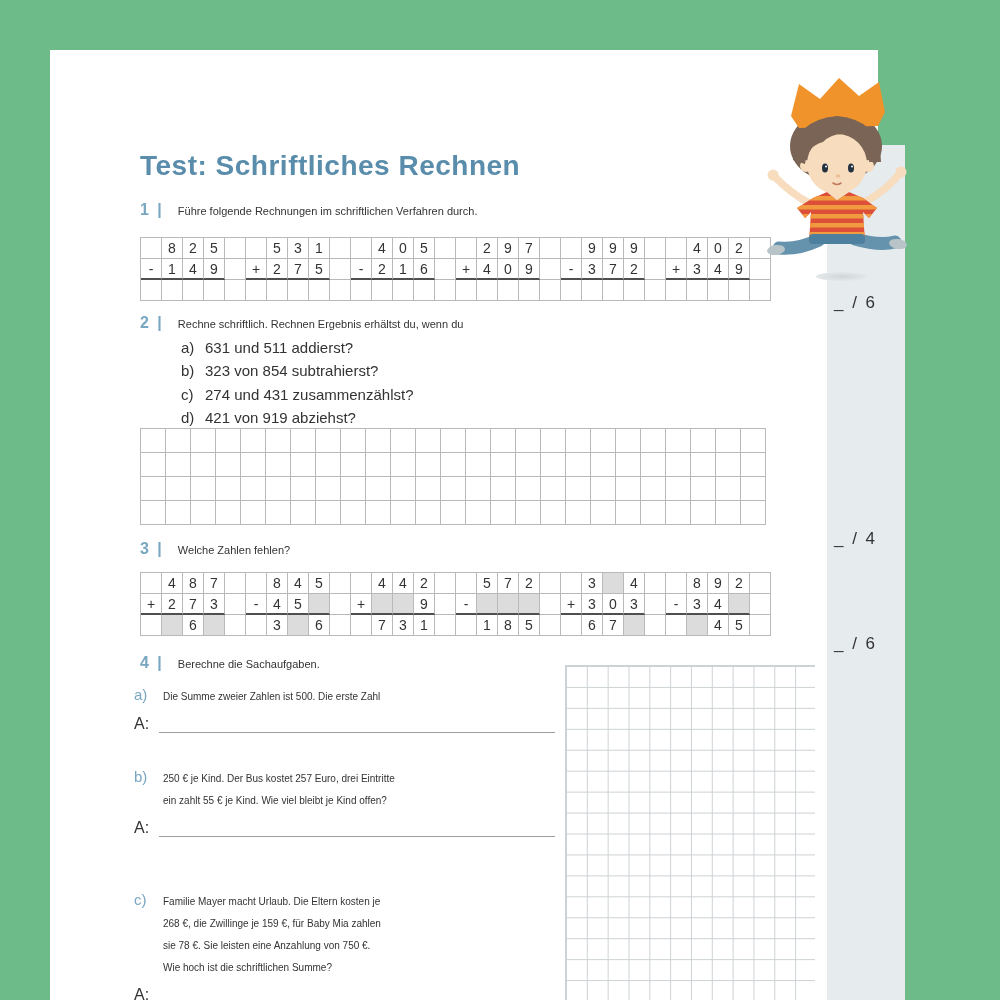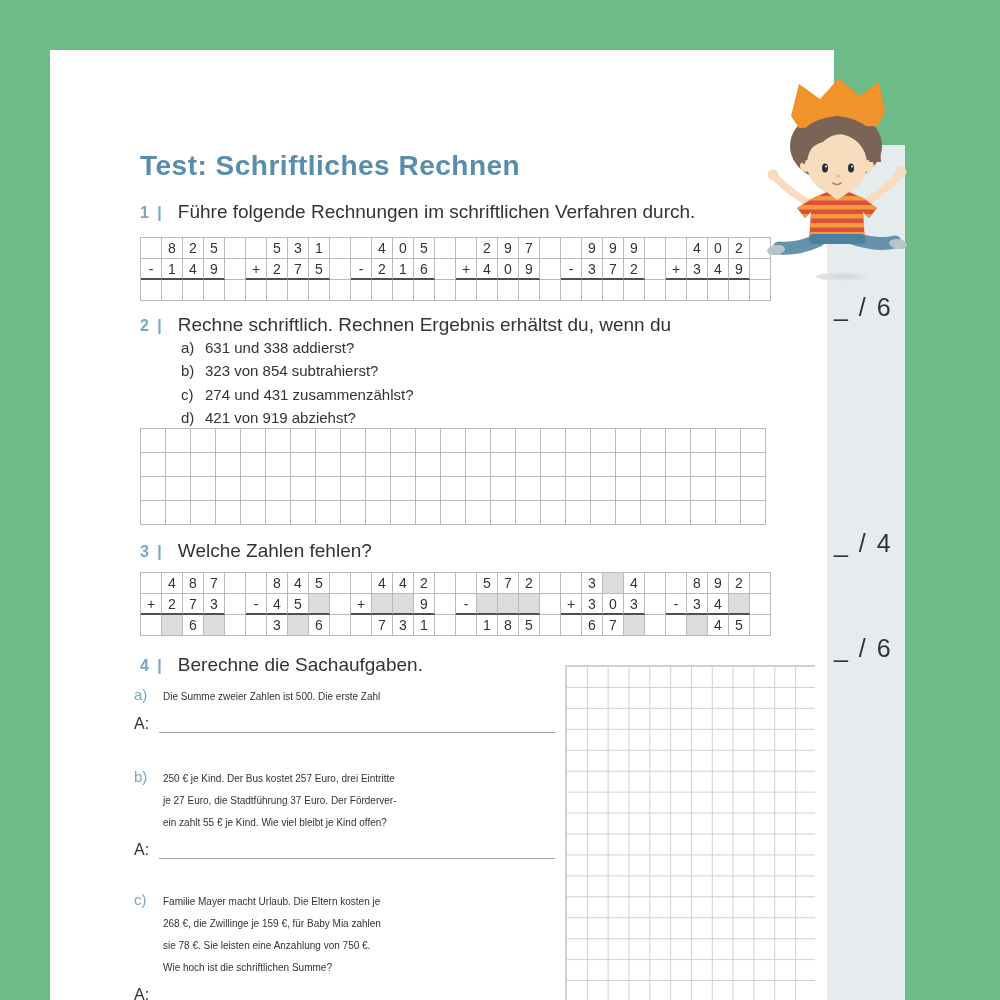--- a/index.html
+++ b/index.html
@@ -1,23 +1,23 @@
 <!DOCTYPE html>
 <html style="--frame-green: #6cbb88; --title-blue: #5a8dab; --accent-blue: #79a6c0; --text-dark: #333333; --sidebar: #e6ebee; --grid-line: #b9b9b9; --grid-line-light: #cdd2d4; --cell-gray: #dcdcdc; --sum-line: #4f4f4f; --boy-crown: #f0932b; --boy-hair: #7a6455; --boy-skin: #f7dcbe; --boy-shirt: #dd4f38; --boy-stripe: #f29a3f; --boy-jeans: #6593ad; --boy-jeans-dark: #4d7f9e; --boy-shoe: #b9c4c9;"><head>
 <meta charset="utf-8">
 <style>
   html,body{margin:0;padding:0;width:1000px;height:1000px;overflow:hidden;}
   body{background:var(--frame-green,#6cbb88);font-family:"Liberation Sans",sans-serif;}
-  .page{position:absolute;left:50px;top:50px;width:784px;height:950px;background:#fff;}
+  .page{position:absolute;left:50px;top:50px;width:784px;height:950px;background:#fff;padding-left:44px;}
   .score-band{position:absolute;left:777px;top:95px;width:78px;height:855px;background:var(--sidebar,#e6ebee);}
   .page-title{position:absolute;left:90px;top:100px;margin:0;font-size:28px;font-weight:bold;
     color:var(--title-blue,#5a8dab);letter-spacing:.5px;white-space:nowrap;}
   .task-heading{position:absolute;display:flex;align-items:baseline;white-space:nowrap;}
   .task-num{color:var(--accent-blue,#79a6c0);font-size:16px;font-weight:bold;margin-right:14px;letter-spacing:2px;}
-  .task-text{color:var(--text-dark,#333);font-size:19px;}
+  .task-text{color:var(--text-dark,#333);font-size:11px;}
   .th1{left:90px;top:151px;} .th2{left:90px;top:264px;} .th3{left:90px;top:490px;} .th4{left:90px;top:604px;}
 
   .calc-grid{position:absolute;display:grid;border-top:1px solid var(--grid-line,#b9b9b9);
     border-left:1px solid var(--grid-line,#b9b9b9);background:#fff;}
   .calc-grid .cell{box-sizing:border-box;border-right:1px solid var(--grid-line,#b9b9b9);
     border-bottom:1px solid var(--grid-line,#b9b9b9);display:flex;align-items:center;justify-content:center;
     font-size:14px;color:var(--text-dark,#333);}
   .calc-grid .cell.fill{background:var(--cell-gray,#dcdcdc);}
   .calc-grid .cell.sum{border-bottom:2px solid var(--sum-line,#4f4f4f);}
   #grid-task1{left:90px;top:187px;grid-template-columns:repeat(30,21px);grid-auto-rows:21px;}
@@ -33,21 +33,21 @@
     background-size:20.83px 20.95px;}
   .word-problem{position:absolute;left:84px;width:421px;}
   .wp-a{top:636px;} .wp-b{top:718px;} .wp-c{top:841px;}
   .wp-row{display:flex;}
   .wp-marker{color:var(--accent-blue,#79a6c0);font-size:15px;width:29px;flex:none;}
   .wp-lines{font-size:10px;color:var(--text-dark,#333);line-height:22px;white-space:nowrap;}
   .answer-row{display:flex;align-items:flex-end;margin-top:5px;height:20px;}
   .answer-label{font-size:16px;color:var(--text-dark,#333);margin-right:10px;}
   .answer-line{flex:1;border-bottom:1.5px solid #9aa0a3;height:16px;}
 
-  .score{position:absolute;left:784px;width:70px;font-size:25px;color:var(--text-dark,#333);
+  .score{position:absolute;left:784px;width:70px;font-size:17px;color:var(--text-dark,#333);
     letter-spacing:2px;white-space:nowrap;}
   .sc1{top:243px;} .sc2{top:479px;} .sc3{top:584px;}
 
   .boy{position:absolute;left:713px;top:22px;width:148px;height:185px;}
   .boy-shadow{position:absolute;left:766px;top:222px;width:52px;height:9px;border-radius:50%;
     background:radial-gradient(ellipse at center,#cfd5d7 0%,#e4e8ea 70%,rgba(255,255,255,0) 100%);}
 </style>
 </head>
 <body>
 
@@ -152,21 +152,21 @@
       <div class="cell"></div>
       <div class="cell"></div>
     </div>
 
   <div class="task-heading th2">
     <span class="task-num">2 |</span>
     <span class="task-text">Rechne schriftlich. Rechnen Ergebnis erhältst du, wenn du</span>
   </div>
   <div class="t2-item" style="top:289px">
     <span class="marker">a)</span>
-    <span>631 und 338 addierst?</span>
+    <span>631 und 511 addierst?</span>
   </div>
   <div class="t2-item" style="top:312px">
     <span class="marker">b)</span>
     <span>323 von 854 subtrahierst?</span>
   </div>
   <div class="t2-item" style="top:336px">
     <span class="marker">c)</span>
     <span>274 und 431 zusammenzählst?</span>
   </div>
   <div class="t2-item" style="top:359px">
@@ -390,21 +390,20 @@
       <span class="answer-label">A:</span>
       <span class="answer-line"></span>
     </div>
   </div>
 
   <div class="word-problem wp-b">
     <div class="wp-row">
       <span class="wp-marker">b)</span>
       <div class="wp-lines">
         <div>250 € je Kind. Der Bus kostet 257 Euro, drei Eintritte</div>
-        <div>je 27 Euro, die Stadtführung 37 Euro. Der Förderver-</div>
         <div>ein zahlt 55 € je Kind. Wie viel bleibt je Kind offen?</div>
       </div>
     </div>
     <div class="answer-row">
       <span class="answer-label">A:</span>
       <span class="answer-line"></span>
     </div>
   </div>
 
   <div class="word-problem wp-c">

